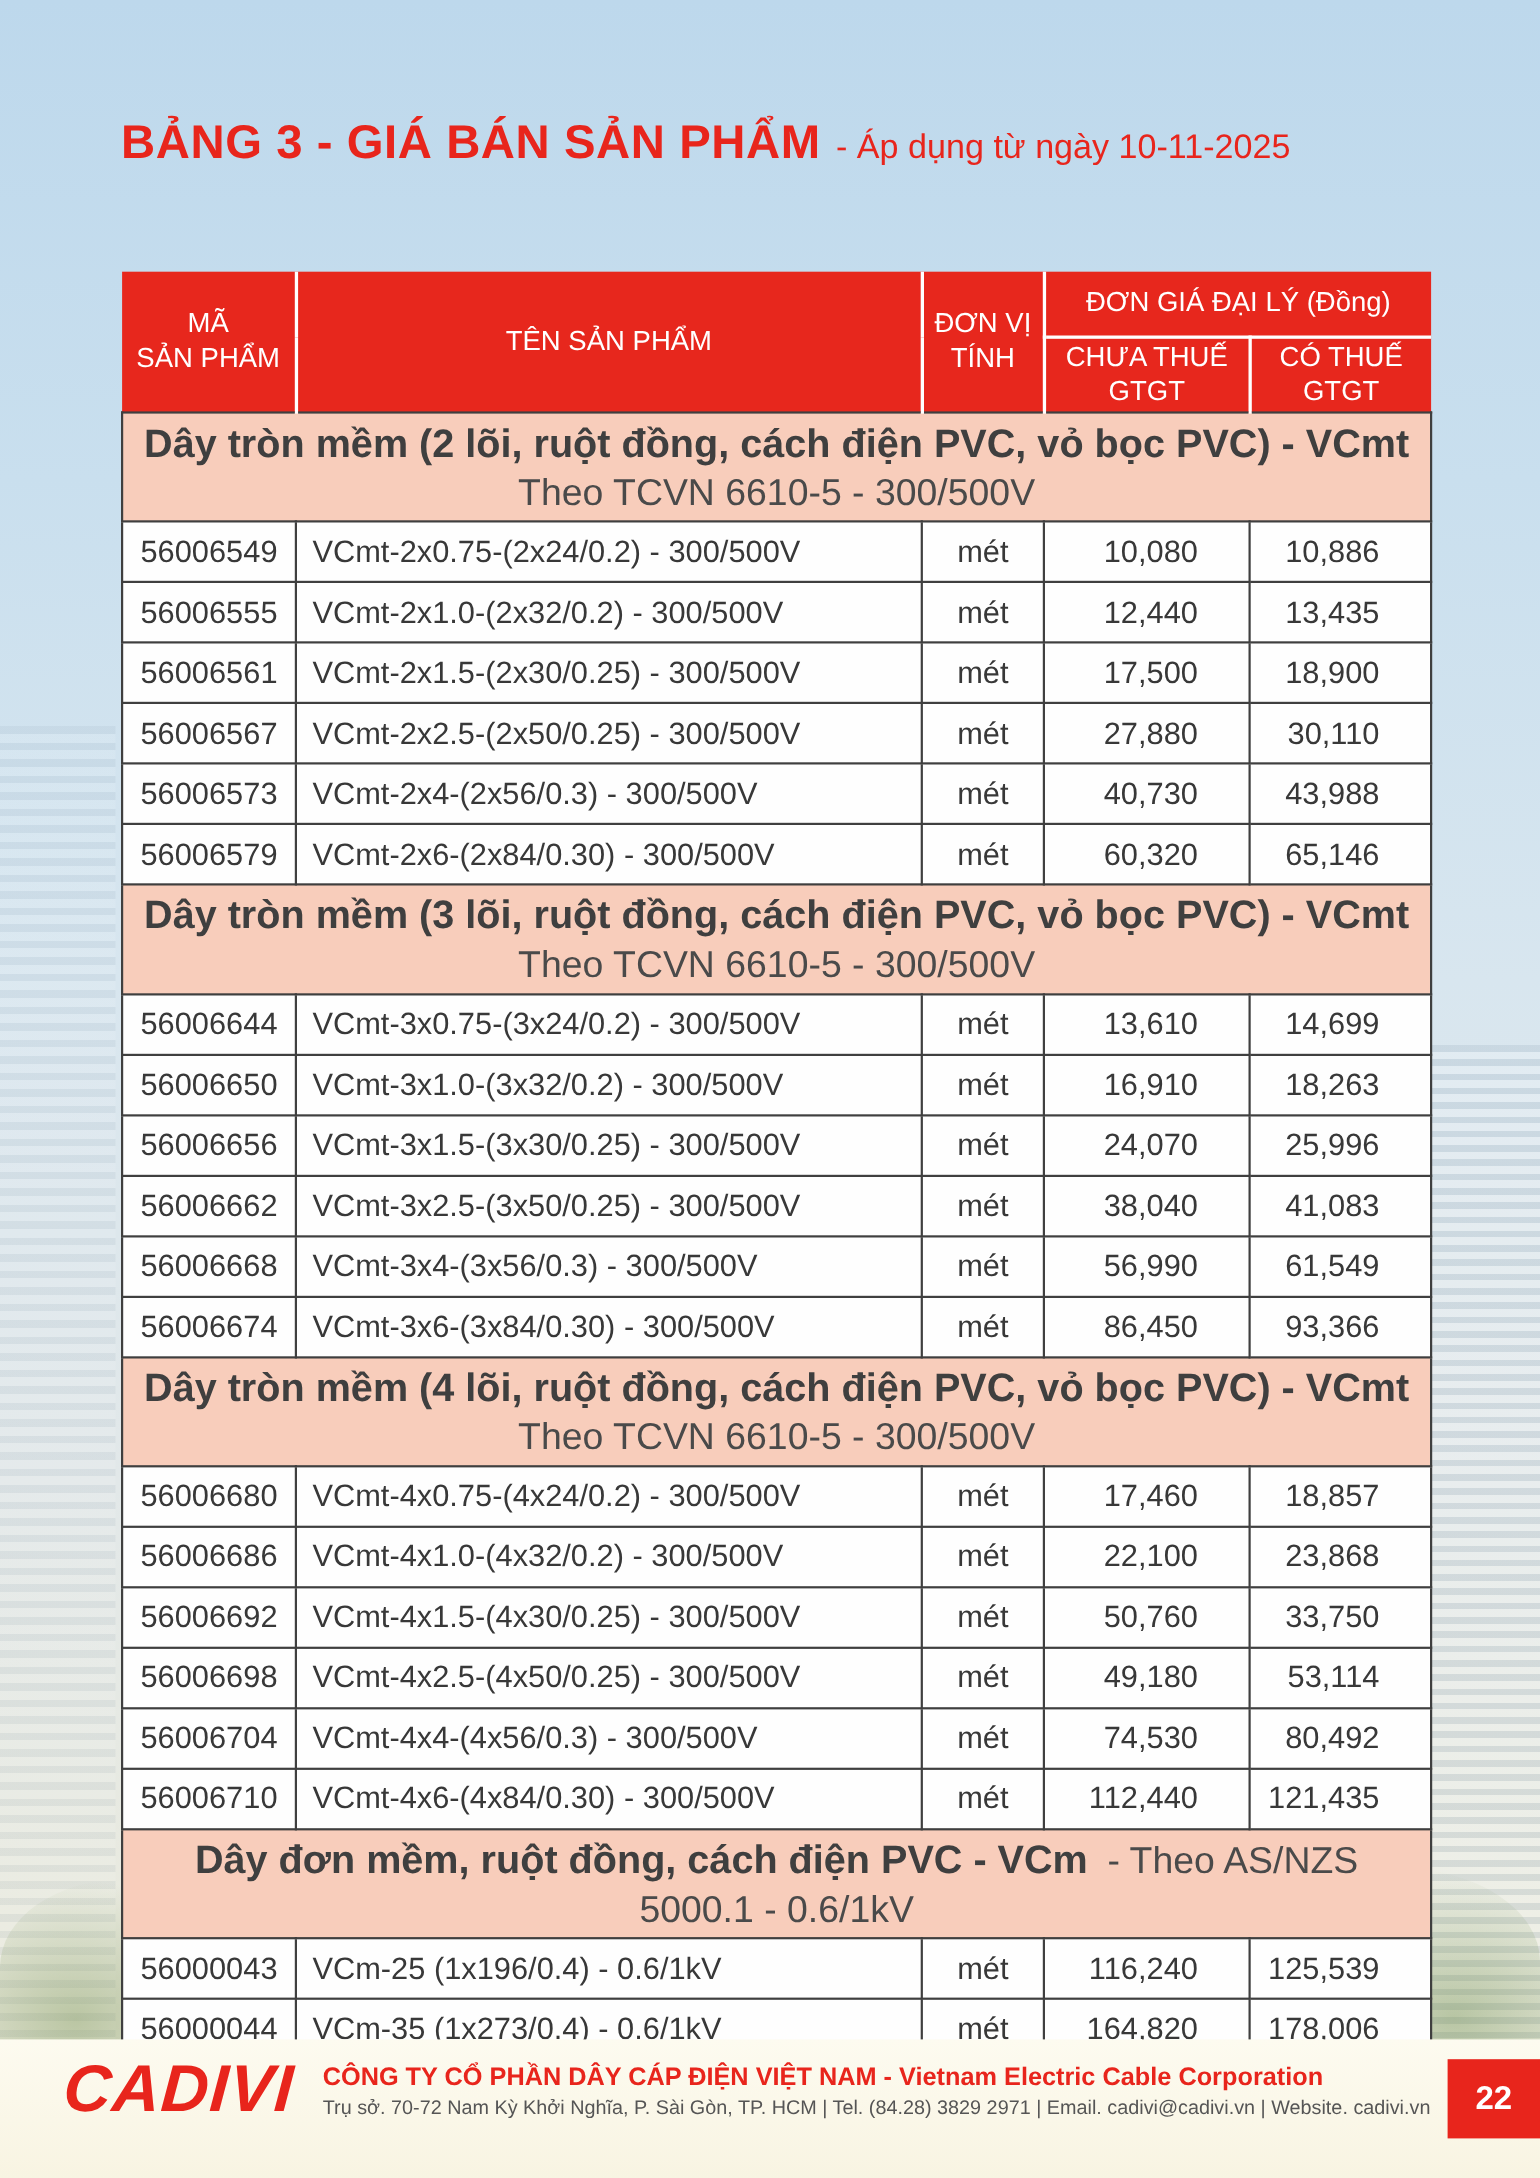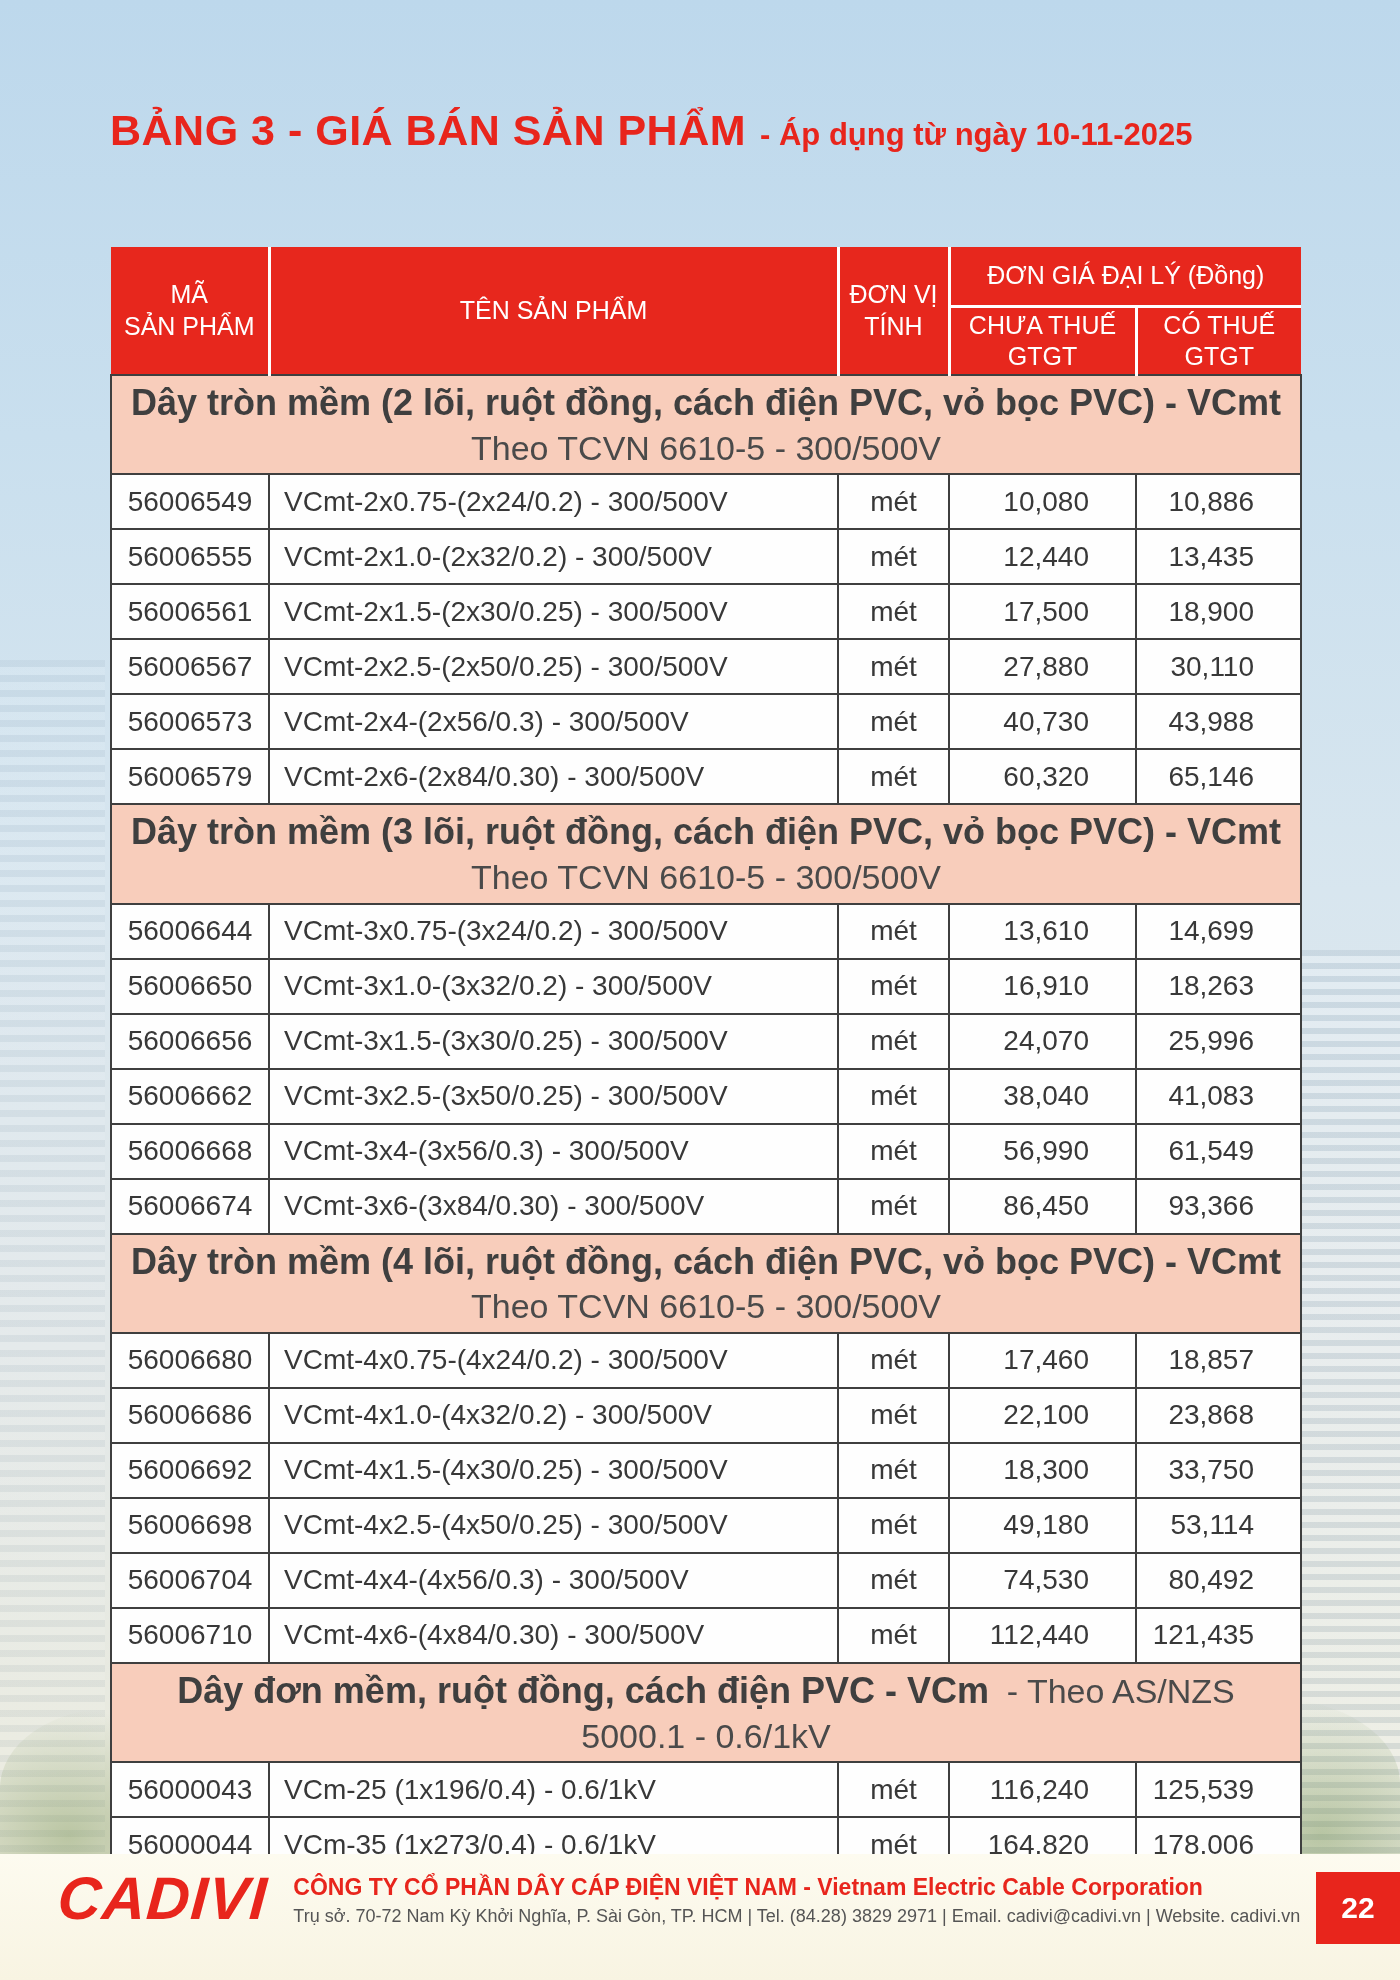--- a/index.html
+++ b/index.html
@@ -14,21 +14,21 @@
      background:repeating-linear-gradient(90deg,rgba(255,255,255,.4) 0 9px,rgba(130,150,170,.4) 9px 16px);}
   .tower-l1{left:0;top:660px;width:105px;height:1200px;opacity:.25;
      background:repeating-linear-gradient(0deg,rgba(255,255,255,.4) 0 8px,rgba(120,140,160,.4) 8px 15px);}
   .green-l{left:0;bottom:112px;width:230px;height:160px;opacity:.5;border-radius:50% 50% 0 0;
      background:radial-gradient(ellipse at 30% 80%,rgba(110,140,70,.8),rgba(110,140,70,0) 70%);}
   .green-r{right:0;bottom:112px;width:260px;height:170px;opacity:.5;border-radius:50% 50% 0 0;
      background:radial-gradient(ellipse at 70% 80%,rgba(100,135,65,.8),rgba(100,135,65,0) 70%);}
 
   .doc-title{position:absolute;top:106px;left:110px;white-space:nowrap;color:#e8251c;}
   .doc-title .main{font-size:43px;font-weight:bold;letter-spacing:.5px;margin-top:23px;}
-  .doc-title .suffix{font-size:31px;font-weight:bold;margin-left:14px;}
+  .doc-title .suffix{font-size:31px;font-weight:normal;margin-left:14px;}
 
   table.price{position:absolute;top:247px;left:110px;width:1190px;table-layout:fixed;
               border-collapse:collapse;padding-left:26px;}
   col.c1{width:158px;}col.c2{width:569px;}col.c3{width:111px;}col.c4{width:187px;}col.c5{width:165px;}
 
   thead th{background:#e7271d;color:#fff;font-weight:normal;text-align:center;vertical-align:middle;
            border:3px solid #fff;font-size:25px;line-height:1.25;white-space:pre-line;}
   thead tr.r1 th{border-top:none;height:56px;}
   thead tr.r2 th{border-bottom:none;height:64px;}
   th.h-code{border-left:none;border-bottom:none;}
@@ -232,21 +232,21 @@
       <td class="c-name">VCmt-4x1.0-(4x32/0.2) - 300/500V</td>
       <td class="c-unit">mét</td>
       <td class="c-p">22,100</td>
       <td class="c-p">23,868</td>
     </tr>
 
     <tr>
       <td class="c-code">56006692</td>
       <td class="c-name">VCmt-4x1.5-(4x30/0.25) - 300/500V</td>
       <td class="c-unit">mét</td>
-      <td class="c-p">18,300</td>
+      <td class="c-p">50,760</td>
       <td class="c-p">33,750</td>
     </tr>
 
     <tr>
       <td class="c-code">56006698</td>
       <td class="c-name">VCmt-4x2.5-(4x50/0.25) - 300/500V</td>
       <td class="c-unit">mét</td>
       <td class="c-p">49,180</td>
       <td class="c-p">53,114</td>
     </tr>

